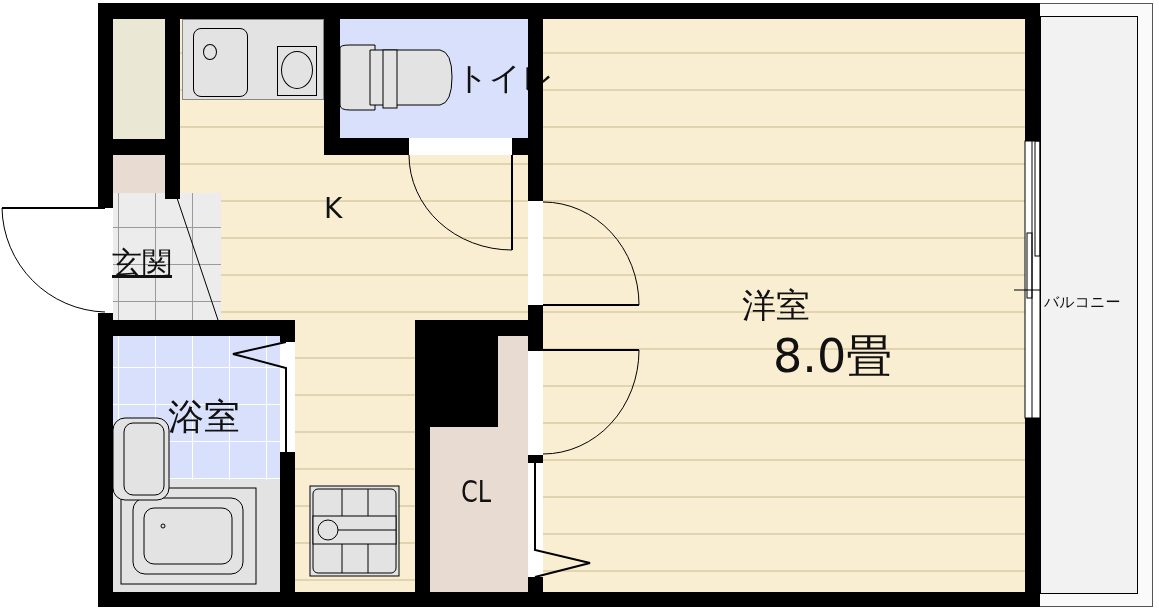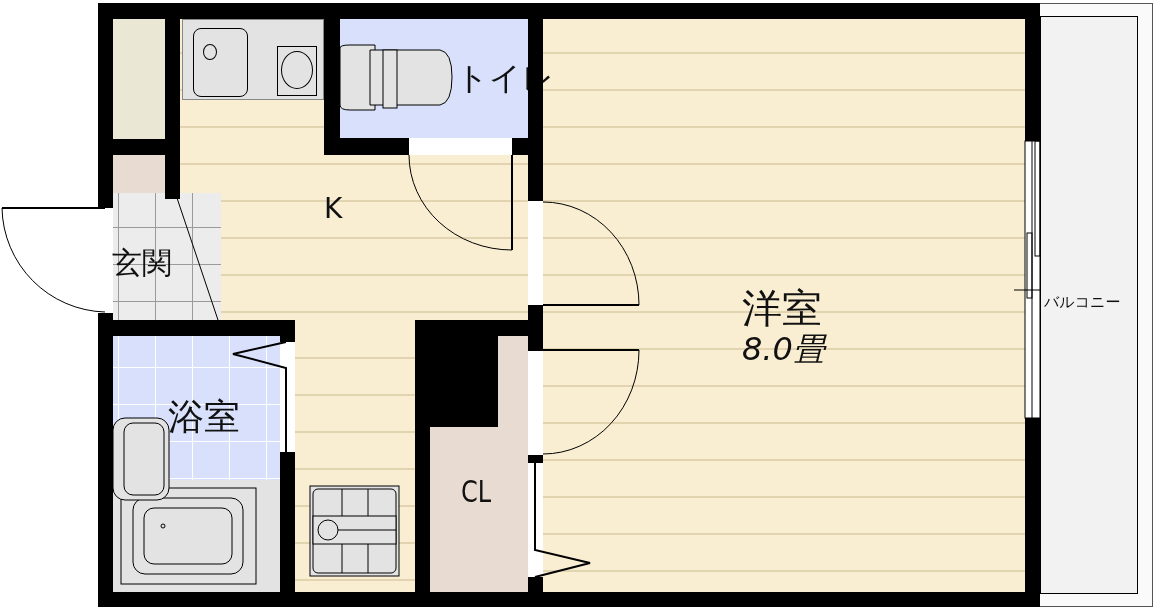--- a/index.html
+++ b/index.html
@@ -12,39 +12,39 @@
   svg{position:absolute;left:0;top:0;}
 </style>
 </head>
 <body>
 
 <div class="abs" style="left:1038px;top:3px;width:115px;height:604px;background:#fafafa;border:1px solid #555;box-sizing:border-box;"></div>
 <div class="abs" style="left:1040px;top:16px;width:98px;height:578px;background:#f2f2f2;border:1px solid #000;box-sizing:border-box;"></div>
 <div class="label" style="left:1044px;top:295px;font-size:15px;">バルコニー</div>
 
 <div class="floor" style="left:543px;top:17px;width:485px;height:576px;"></div>
-<div class="label" style="left:742px;top:288px;font-size:40px;">洋室</div>
-<div class="label" style="left:742px;top:333px;font-size:32px;font-style:italic;">8.0畳</div>
+<div class="label" style="left:742px;top:288px;font-size:34px;">洋室</div>
+<div class="label" style="left:773px;top:333px;font-size:46px;">8.0畳</div>
 
 <div class="floor" style="left:180px;top:17px;width:348px;height:305px;"></div>
 <div class="floor" style="left:295px;top:322px;width:120px;height:271px;"></div>
 <div class="label" style="left:324px;top:195px;font-size:28px;">K</div>
 
 <div class="abs" style="left:182px;top:19px;width:142px;height:81px;background:#e3e3e3;border:1px solid #888;box-sizing:border-box;"></div>
 <div class="abs" style="left:193px;top:28px;width:53px;height:67px;border:1px solid #000;border-radius:8px;background:#e3e3e3;"></div>
 <div class="abs" style="left:203px;top:44px;width:12px;height:14px;border:1px solid #000;border-radius:50%;"></div>
 <div class="abs" style="left:277px;top:46px;width:38px;height:48px;border:1px solid #000;background:#e3e3e3;"></div>
 <div class="abs" style="left:281px;top:51px;width:30px;height:36px;border:1px solid #000;border-radius:50%;"></div>
 
 <div class="abs" style="left:113px;top:17px;width:52px;height:122px;background:#eae8d5;"></div>
 <div class="abs" style="left:113px;top:155px;width:52px;height:38px;background:#e8dbd2;border-bottom:1px solid #000;"></div>
 
 <div class="abs" style="left:113px;top:193px;width:108px;height:127px;background-color:#ececec;
   background-image:linear-gradient(#9a9a9a 1px, transparent 1px),linear-gradient(90deg,#9a9a9a 1px, transparent 1px);background-size:37px 37px;background-position:0 -3px, 5px 0;"></div>
-<div class="label" style="left:112px;top:248px;font-size:30px;">玄関</div>
+<div class="label" style="left:112px;top:248px;font-size:30px;text-decoration:underline;">玄関</div>
 
 <div class="abs" style="left:340px;top:17px;width:188px;height:121px;background:#d8e0fb;"></div>
 <div class="label" style="left:456px;top:62px;font-size:32px;">トイレ</div>
 
 <div class="abs" style="left:113px;top:335px;width:167px;height:257px;background-color:#d8e0fb;
   background-image:linear-gradient(#ffffff 1px, transparent 1px),linear-gradient(90deg,#ffffff 1px, transparent 1px);background-size:37px 37px;background-position:0 -5px, 5px 0;"></div>
 <div class="abs" style="left:113px;top:480px;width:167px;height:112px;background:#e3e3e3;"></div>
 <div class="label" style="left:168px;top:399px;font-size:36px;">浴室</div>
 
 <div class="abs" style="left:430px;top:427px;width:98px;height:165px;background:#e8dbd2;"></div>

